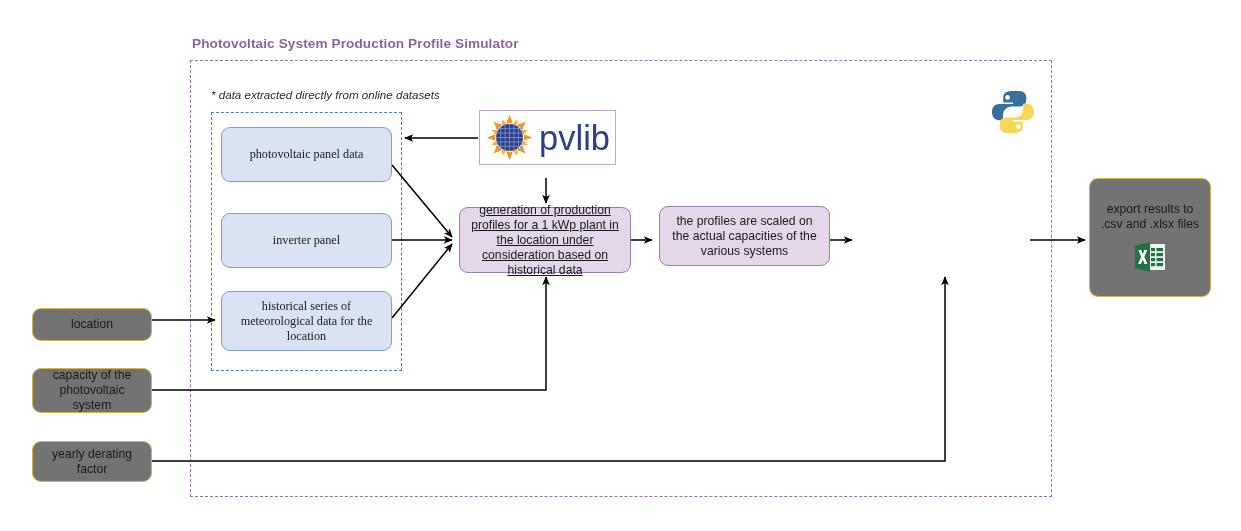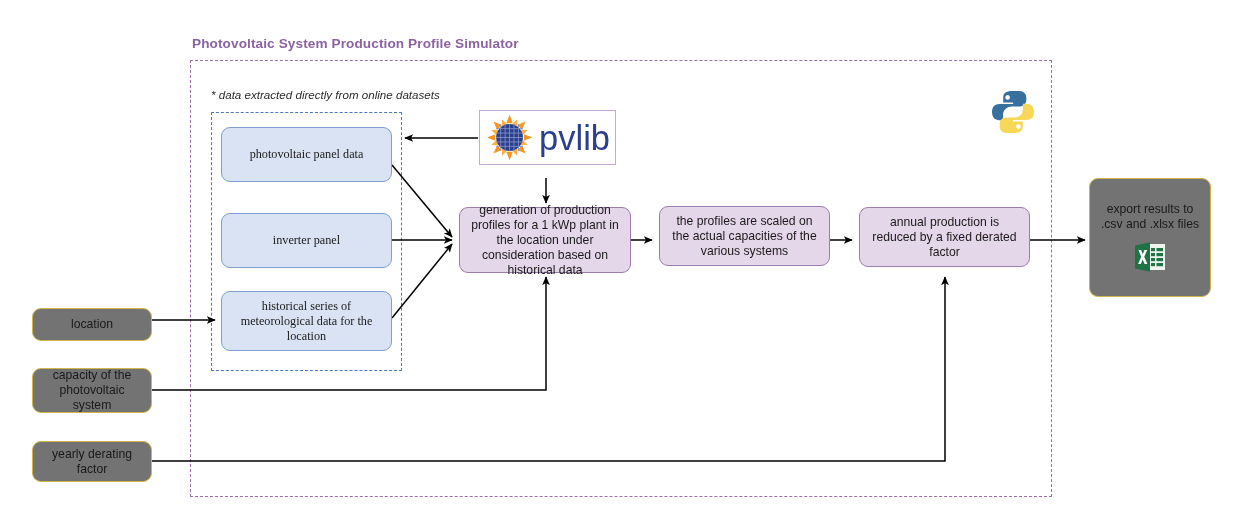--- a/index.html
+++ b/index.html
@@ -90,31 +90,28 @@
   </div>
 
   <div class="node yellow-node" style="left:32px;top:368px;width:120px;height:45px;">
     <span>capacity of the photovoltaic system</span>
   </div>
 
   <div class="node yellow-node" style="left:32px;top:441px;width:120px;height:41px;">
     <span>yearly derating factor</span>
   </div>
 
-  <div class="node purple-node" style="left:459px;top:207px;width:172px;height:66px;">
+  <div class="node purple-node" style="left:459px;top:207px;width:172px;height:66px;text-decoration:underline;">
     <span>generation of production profiles for a 1 kWp plant in the location under consideration based on historical data</span>
   </div>
 
   <div class="node purple-node" style="left:659px;top:198px;width:171px;height:60px;margin-top:8px;">
     <span>the profiles are scaled on the actual capacities of the various systems</span>
   </div>
 
-  <div class="node purple-node" style="left:859px;top:207px;width:171px;height:60px;">
-    <span>annual production is reduced by a fixed derated factor</span>
-  </div>
 
   <div class="node yellow-node" style="left:1089px;top:178px;width:122px;height:119px;">
     <div class="export-inner">
       <span>export results to .csv and .xlsx files</span>
       <svg class="xl-icon" viewBox="0 0 34 32">
         <rect x="13" y="3" width="19" height="26" fill="#eef3ee"></rect>
         <g fill="#1f7244">
           <rect x="18" y="7" width="4" height="3.2"></rect>
           <rect x="23.5" y="7" width="6.5" height="3.2"></rect>
           <rect x="18" y="12" width="4" height="3.2"></rect>

